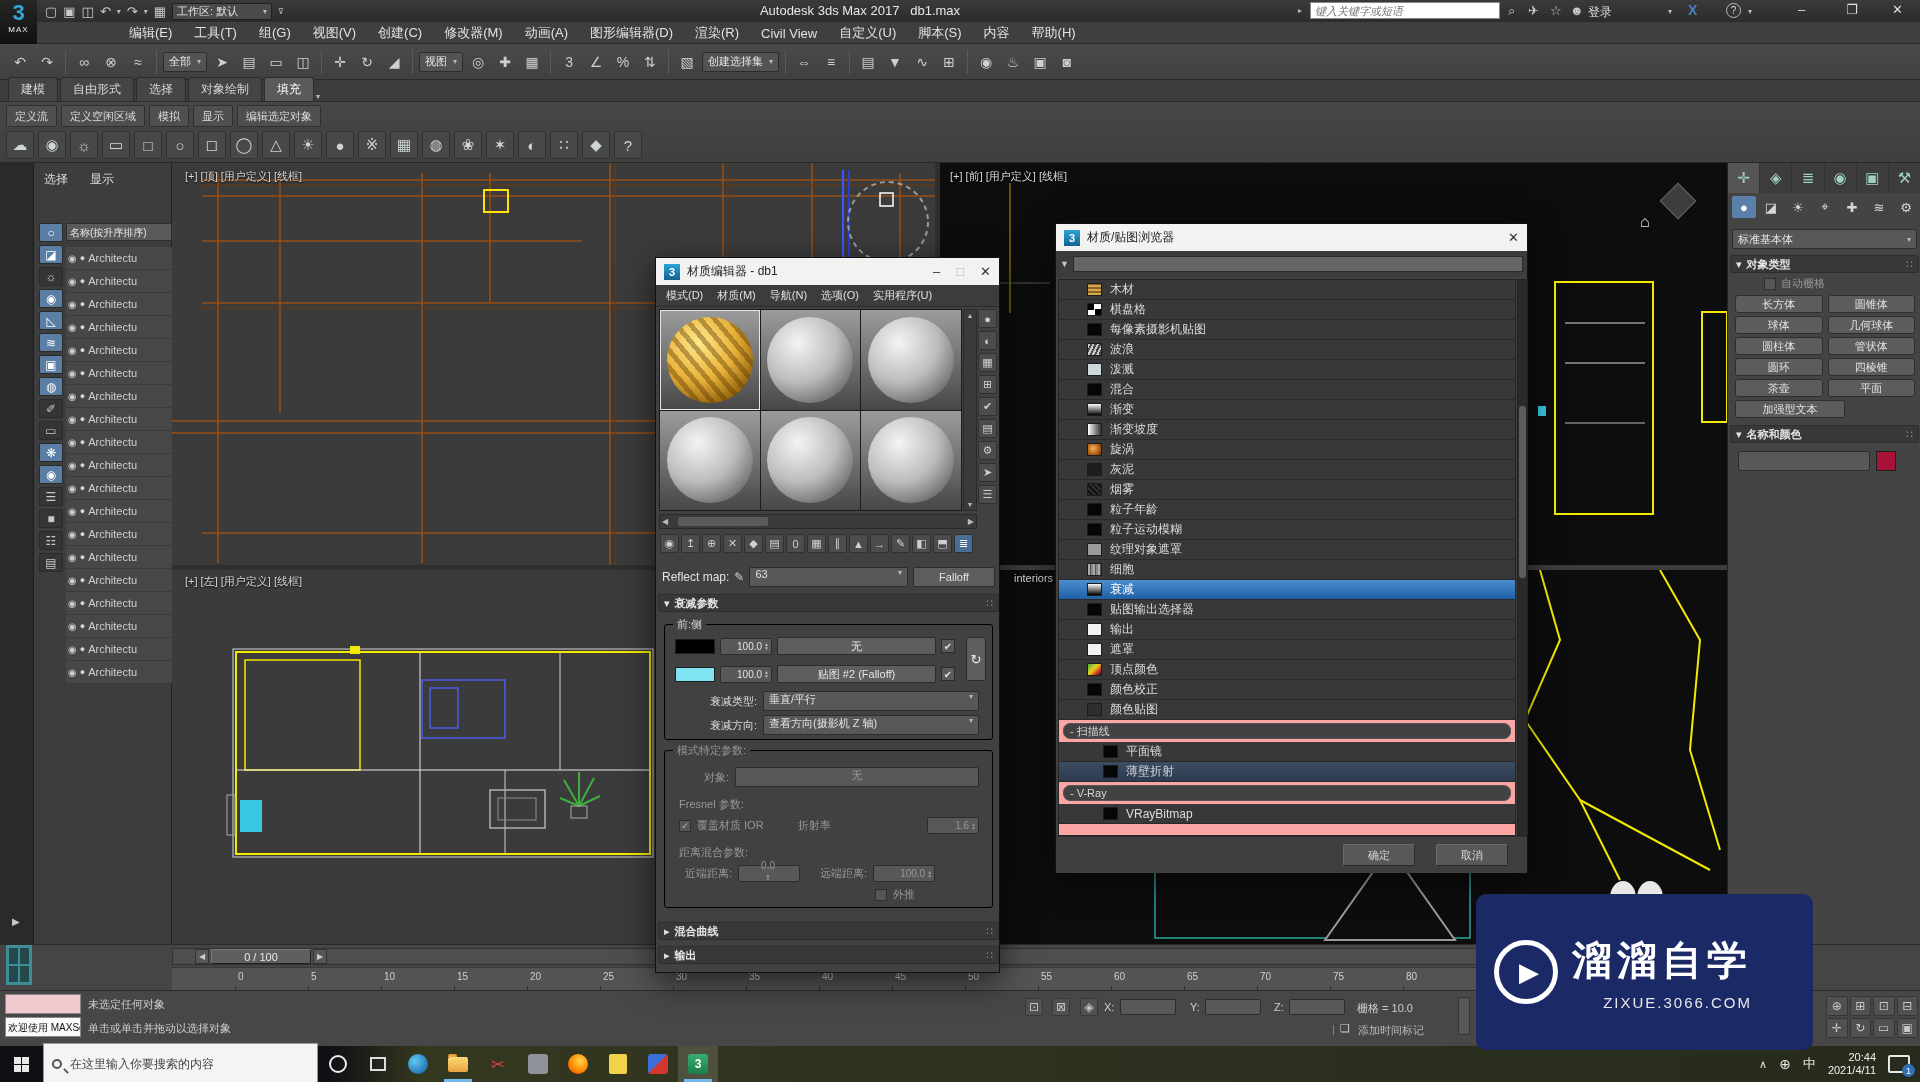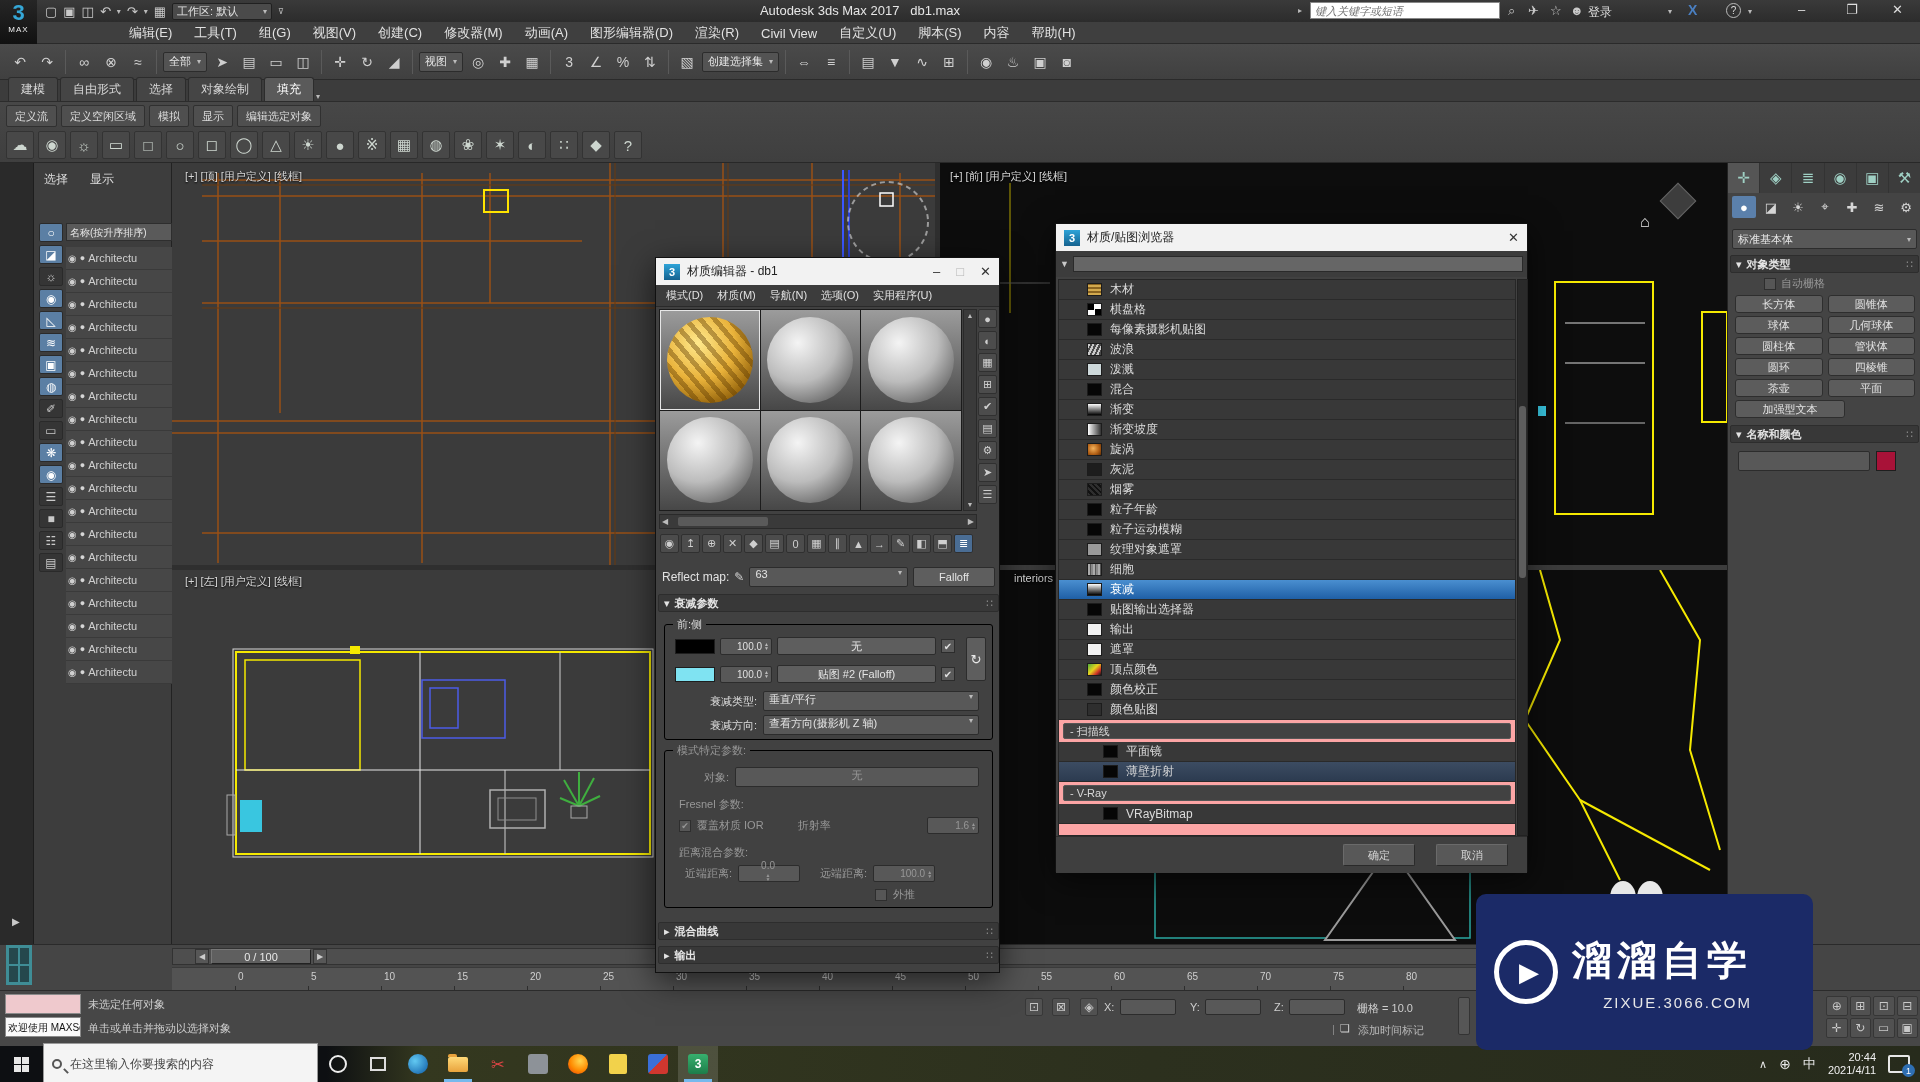--- a/index.html
+++ b/index.html
@@ -184,21 +184,21 @@
   .i-grad{background:linear-gradient(180deg,#fff,#000);}
   .i-grad2{background:linear-gradient(90deg,#fff,#333);}
   .i-swirl{background:radial-gradient(circle at 40% 40%,#f5b25a,#b05e14 60%,#5e2e06);}
   .i-dark{background:#1d1d1d;}
   .i-smoke{background:repeating-linear-gradient(45deg,#2e2e2e 0 2px,#111 2px 4px);}
   .i-gray{background:#9a9a9a;}
   .i-cells{background:repeating-linear-gradient(90deg,#aaa 0 2px,#555 2px 3px,#888 3px 5px);}
   .i-white{background:#f2f2f2;}
   .i-vertex{background:linear-gradient(135deg,#4fae3c,#e8d41e 45%,#cf3327 75%,#161616);}
   .i-dark2{background:#2e2e2e;}
-  .bsect{height:16px;margin:3px 4px;background:#424242;border:1px solid #565656;border-radius:2px;display:flex;align-items:center;padding-left:6px;font-size:11px;color:#d8d8d8;}
+  .bsect{height:16px;margin:3px 4px;background:#424242;border:1px solid #565656;border-radius:7px;display:flex;align-items:center;padding-left:6px;font-size:11px;color:#d8d8d8;}
   #mb-scroll{position:absolute;left:461px;top:55px;width:11px;height:557px;background:#2a2a2a;border:1px solid #222;}
   #mb-thumb{position:absolute;left:1px;top:126px;width:7px;height:172px;background:#5d5d5d;border-radius:3px;}
   #mb-btns{position:absolute;left:0;top:612px;width:471px;height:37px;background:#3f3f3f;border-top:1px solid #2c2c2c;}
   .dlgbtn{position:absolute;top:7px;width:72px;height:22px;background:#585858;border:1px solid #6a6a6a;border-bottom-color:#2a2a2a;border-right-color:#2a2a2a;border-radius:2px;color:#d6d6d6;font-size:11px;display:flex;align-items:center;justify-content:center;}
   
   #watermark{position:absolute;left:1476px;top:894px;width:337px;height:156px;background:#1b2a67;border-radius:10px;z-index:20;display:flex;align-items:center;gap:14px;padding:0 18px;}
   #wm-circle{width:64px;height:64px;border:5px solid #fff;border-radius:50%;display:flex;align-items:center;justify-content:center;flex:none;}
   #wm-circle span{color:#fff;font-size:26px;margin-left:6px;}
   #wm-text .t1{color:#fff;font-size:40px;font-weight:bold;letter-spacing:5px;}
   #wm-text .t2{color:#e8e8e8;font-size:15px;letter-spacing:2px;text-align:right;margin-top:6px;}

